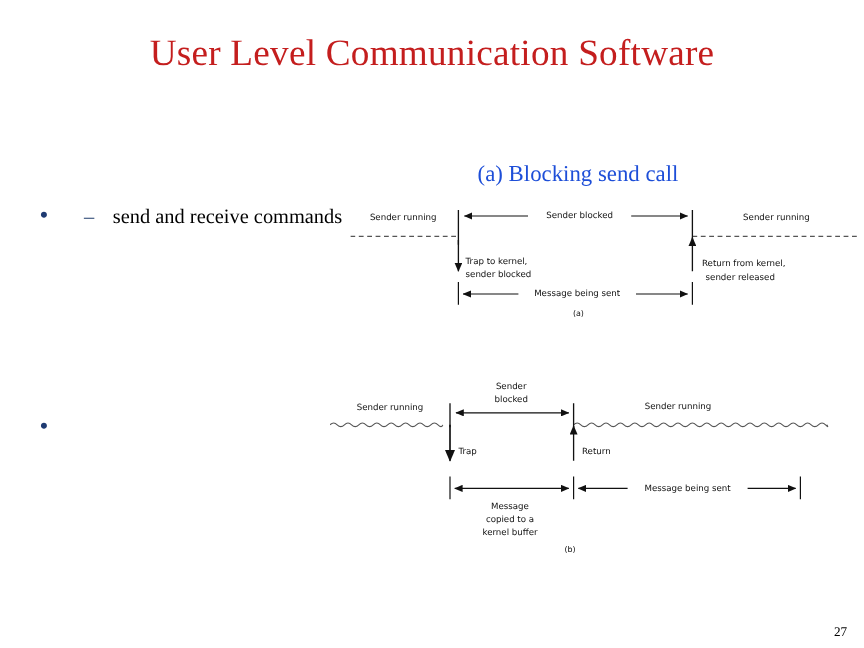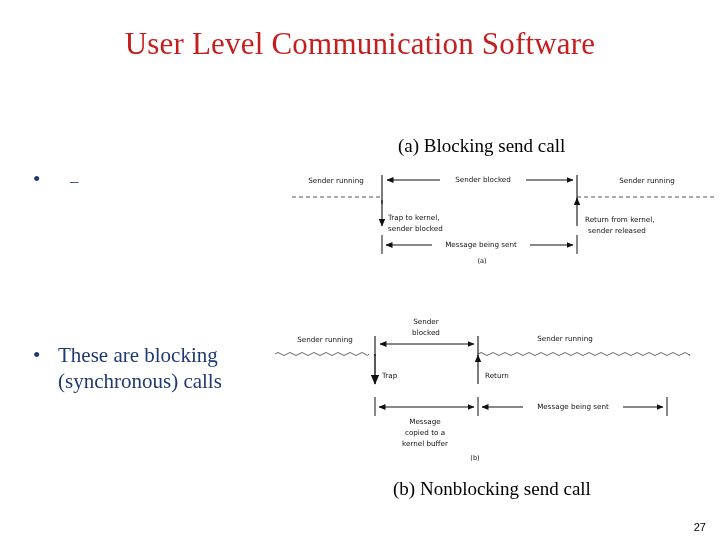--- a/index.html
+++ b/index.html
@@ -71,36 +71,36 @@
   #bullet-block-2 {
     position: absolute;
     left: 24px;
     top: 342px;
     width: 270px;
   }
 
   
   .fig-caption {
     position: absolute;
-    color: #000000;
+    color: #1d4ed8;
     font-size: 19px;
     font-family: "Liberation Serif", "DejaVu Serif", serif;
     white-space: nowrap;
   }
   #caption-a { left: 398px; top: 135px; }
   #caption-b { left: 393px; top: 478px; }
 
   
   #page-number {
     position: absolute;
     right: 14px;
     bottom: 7px;
     font-size: 11px;
     color: #000000;
-    font-family: Liberation Sans, sans-serif;
+    font-family: Liberation Serif, serif;
   }
 
   
   .diagram {
     position: absolute;
   }
   #diagram-a { left: 292px; top: 164px; width: 424px; height: 110px; }
   #diagram-b { left: 275px; top: 312px; width: 424px; height: 160px; }
   .diagram svg { display: block; }
   .dg-label {
@@ -120,27 +120,27 @@
 <div id="slide">
 
   <div id="slide-title">User Level Communication Software</div>
 
   <div id="bullets">
     <div class="bullet-l1">
       <span class="marker">•</span>
     </div>
     <div class="bullet-l2">
       <span class="marker">–</span>
+      <span>send and receive commands</span>
     </div>
   </div>
 
   <div id="bullet-block-2">
     <div class="bullet-l1">
       <span class="marker">•</span>
-      <span>These are blocking (synchronous) calls</span>
     </div>
   </div>
 
   <div class="fig-caption" id="caption-a">(a) Blocking send call</div>
 
   <div class="diagram" id="diagram-a">
     <svg width="424" height="110" viewBox="0 0 424 110" xmlns="http://www.w3.org/2000/svg">
       <defs>
         <marker id="ar" markerWidth="7" markerHeight="6" refX="6.5" refY="3" orient="auto">
           <path d="M0,0 L7,3 L0,6 z" fill="#111111"></path>
@@ -223,17 +223,16 @@
       <text class="dg-label" x="298" y="97" text-anchor="middle">Message being sent</text>
 
       <text class="dg-label" x="150" y="112" text-anchor="middle">Message</text>
       <text class="dg-label" x="150" y="123" text-anchor="middle">copied to a</text>
       <text class="dg-label" x="150" y="134" text-anchor="middle">kernel buffer</text>
 
       <text class="dg-label-sm" x="200" y="148" text-anchor="middle">(b)</text>
     </svg>
   </div>
 
-  <div class="fig-caption" id="caption-b">(b) Nonblocking send call</div>
 
   <div id="page-number">27</div>
 
 </div>
 
 </body></html>

